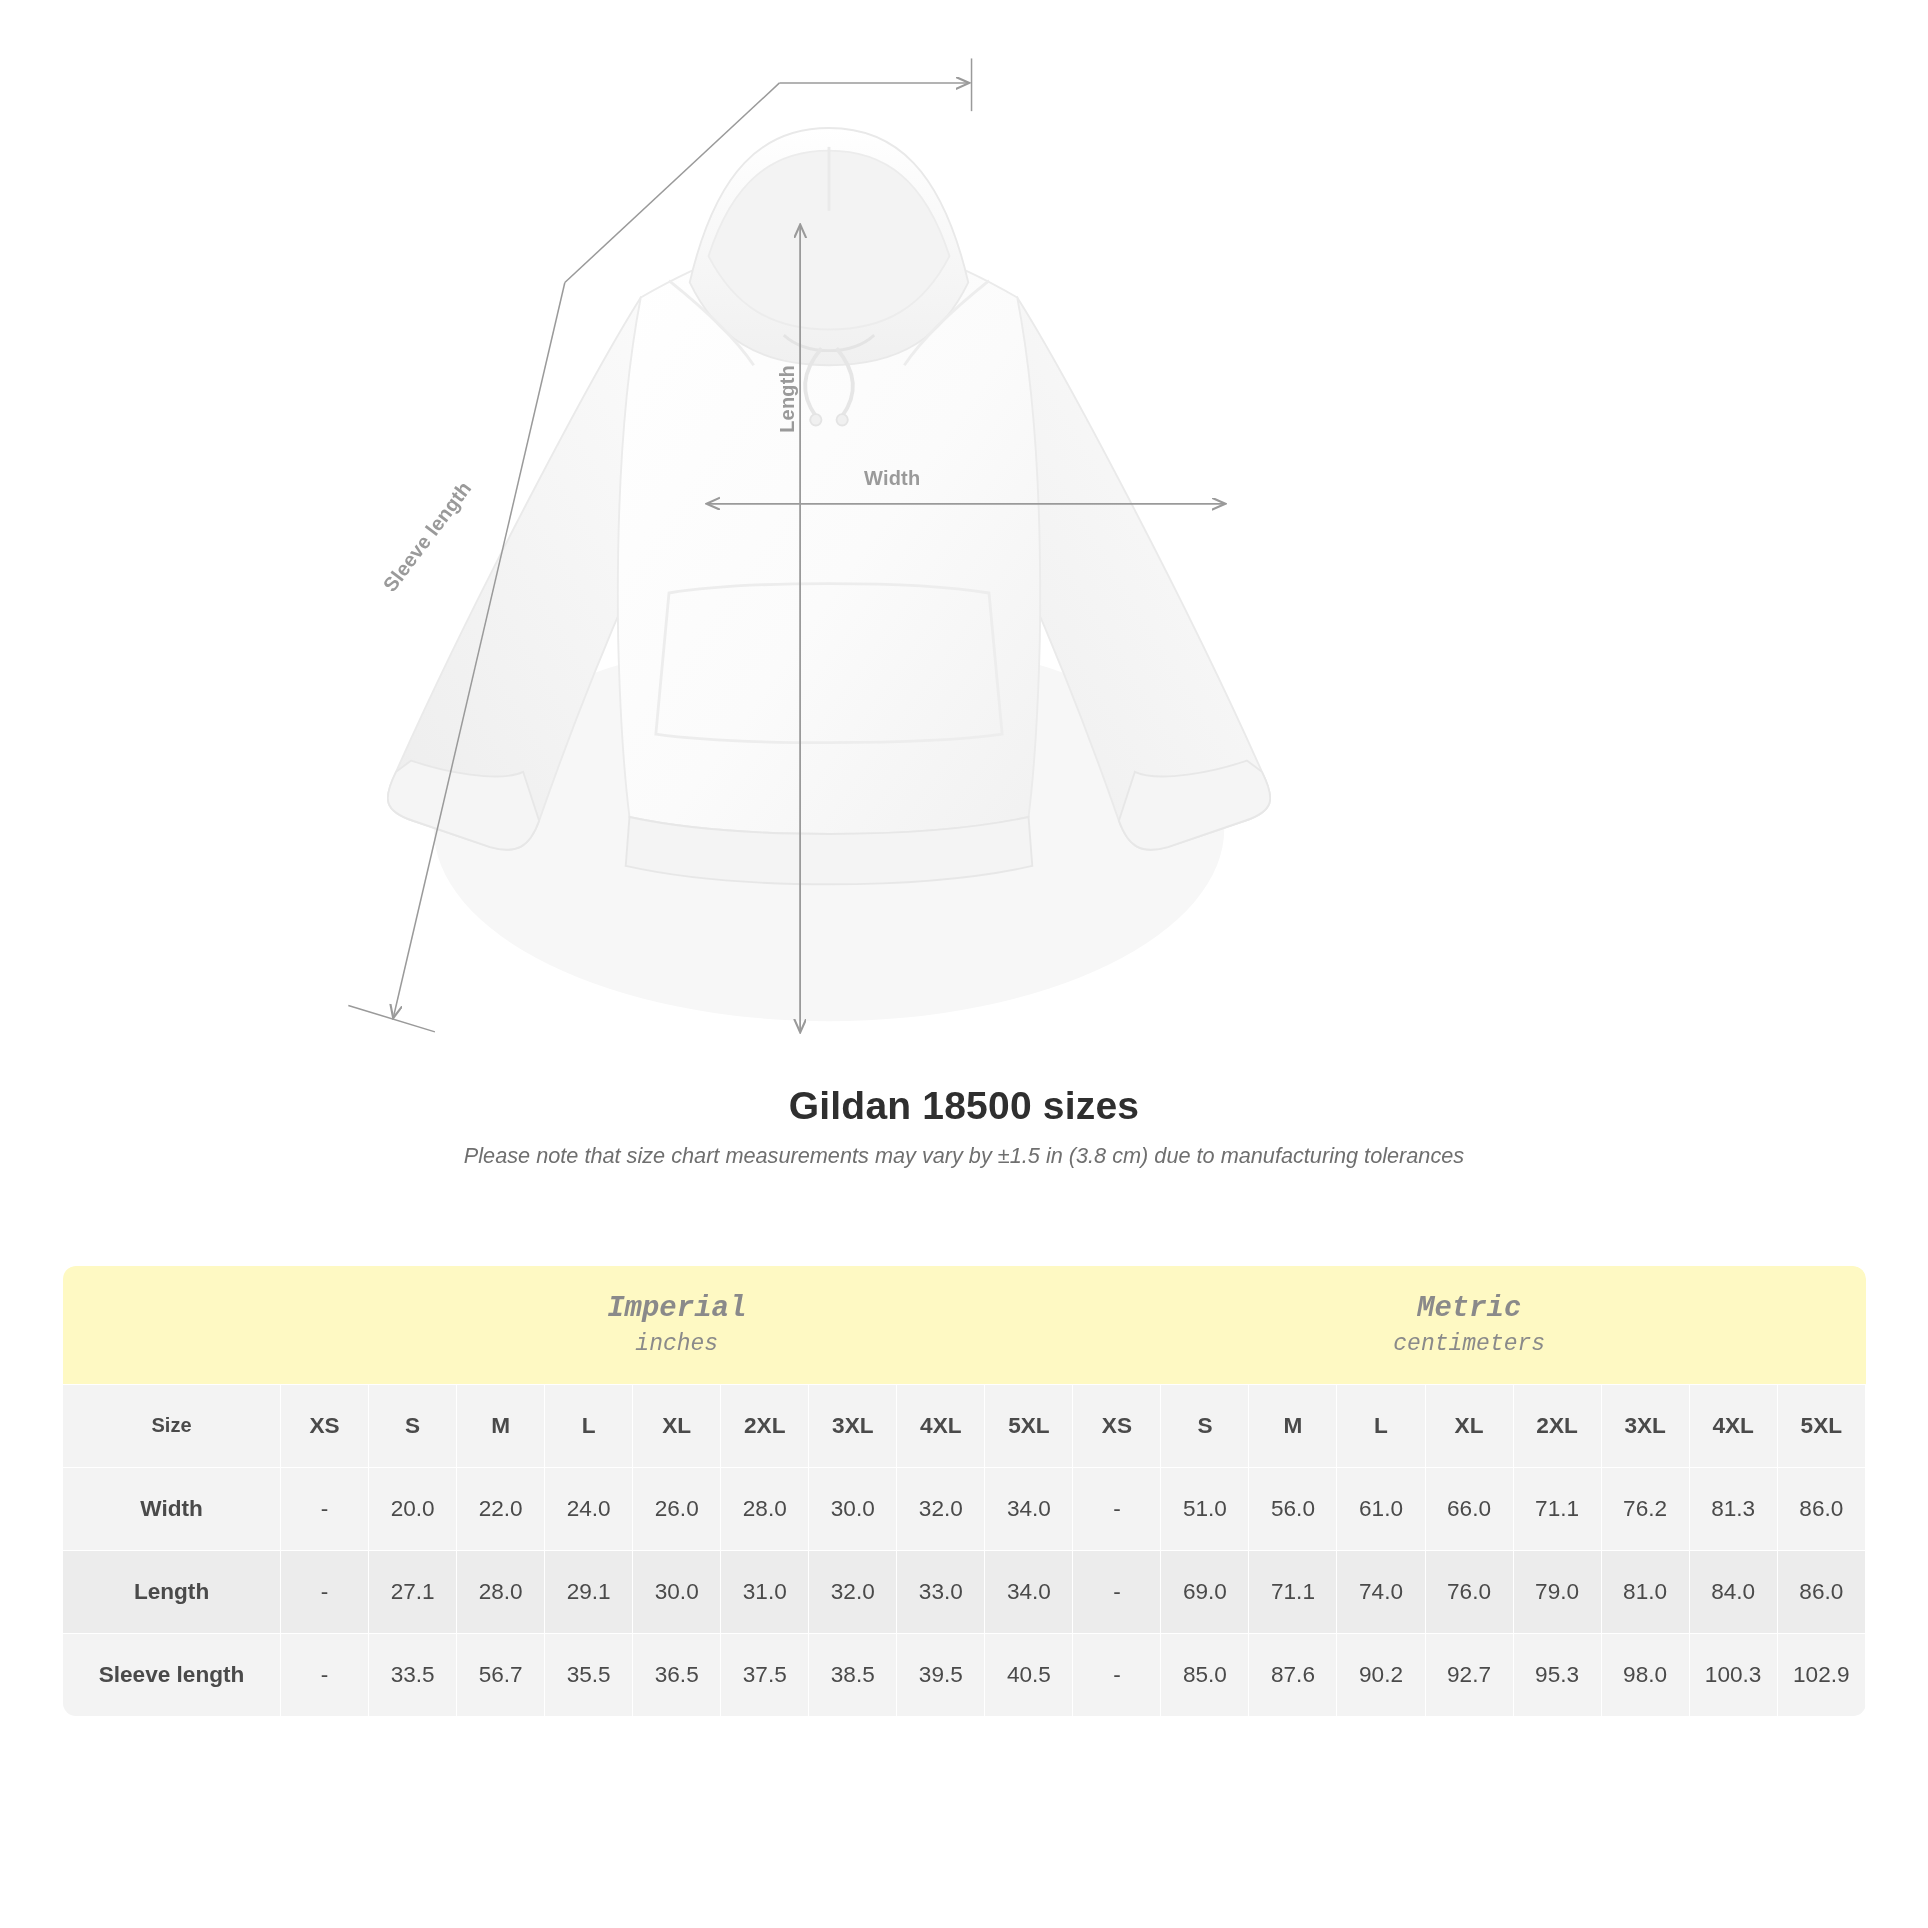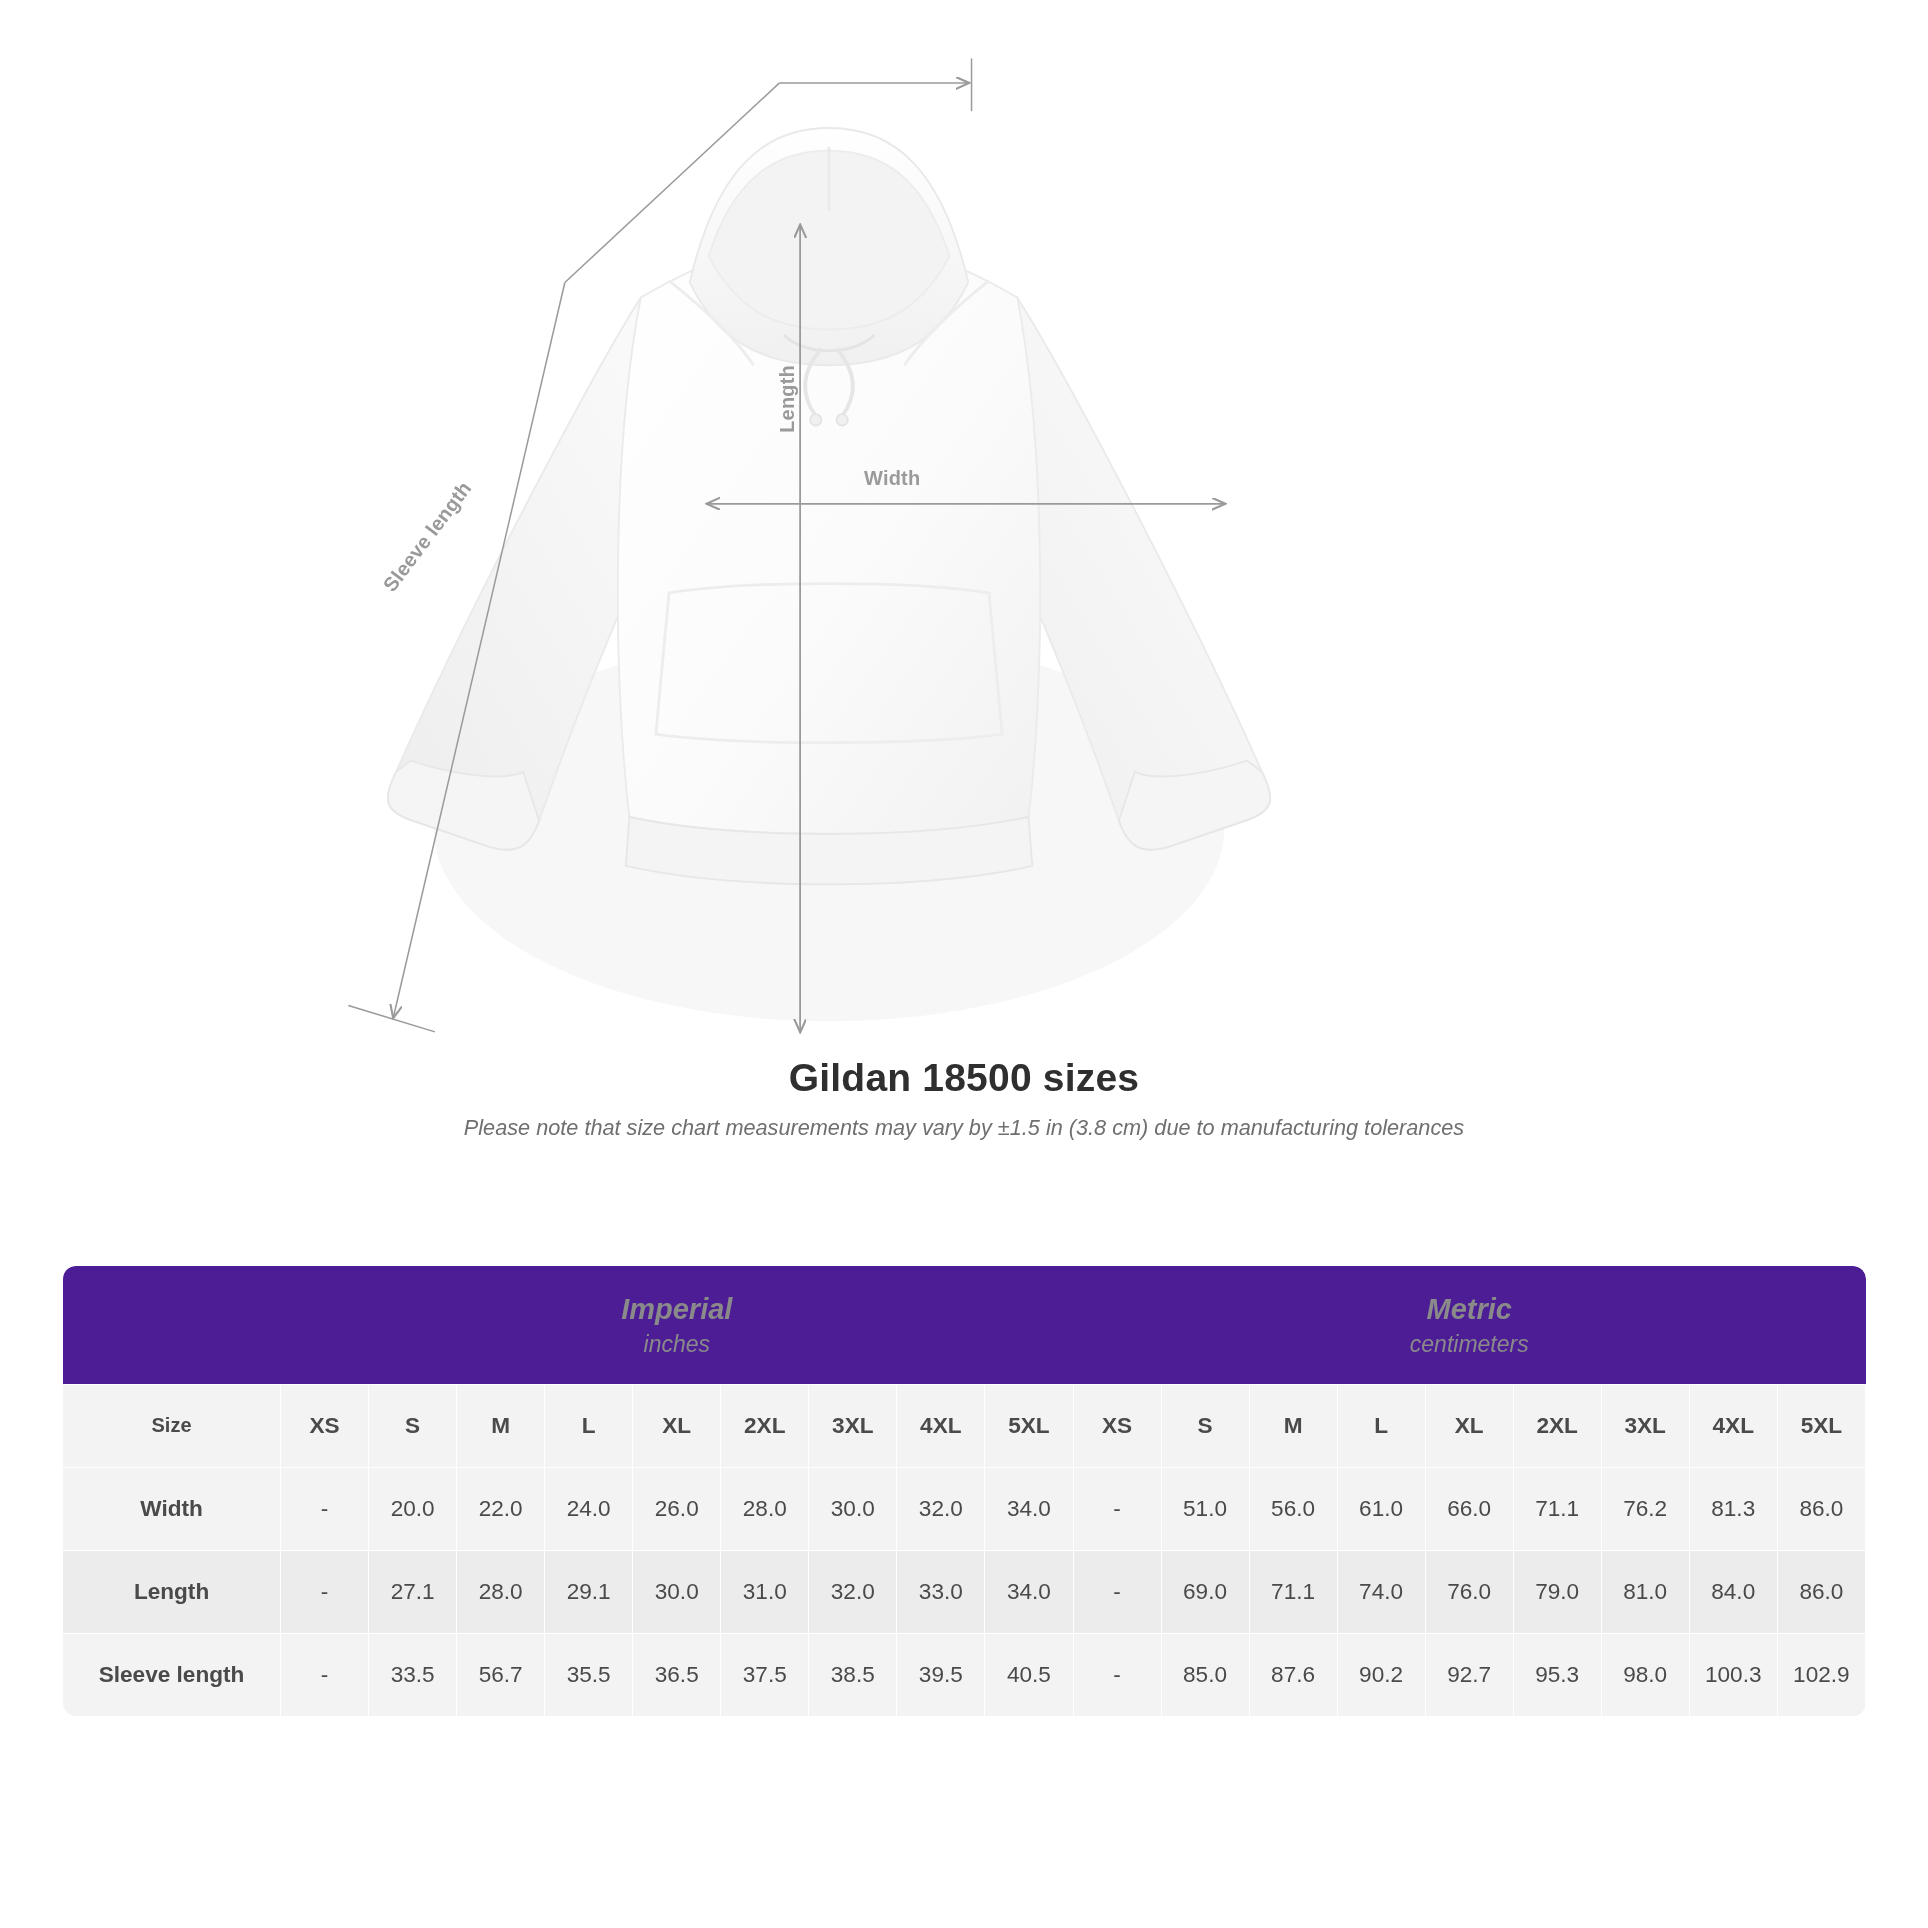--- a/index.html
+++ b/index.html
@@ -56,21 +56,21 @@
     left: 416px;
     top: 471px;
     writing-mode: vertical-rl;
     transform: rotate(180deg) rotate(37deg);
     transform-origin: center center;
   }
 
   
   .title-block {
     position: absolute;
-    top: 1056px;
+    top: 1084px;
     left: 0;
     width: 1928px;
     text-align: center;
   }
   .chart-title {
     font-size: 39px;
     font-weight: bold;
     color: #2f2f2f;
     margin: 0 0 15px 0;
     letter-spacing: 0.2px;
@@ -90,24 +90,25 @@
     width: 1804px;
   }
   table.size-table {
     border-collapse: collapse;
     width: 1804px;
     table-layout: fixed;
     border-radius: 13px;
     overflow: hidden;
   }
   table.size-table tr.unit-row td {
-    background: #4c1d95;
+    background: #fef9c3;
     text-align: center;
     padding: 24.5px 0 22.6px 0;
     border: none;
+    font-family: Liberation Mono, monospace;
   }
   .unit-name {
     font-size: 29px;
     font-style: italic;
     font-weight: bold;
     color: #8a8a8a;
     line-height: 1.25;
   }
   .unit-sub {
     font-size: 23px;

